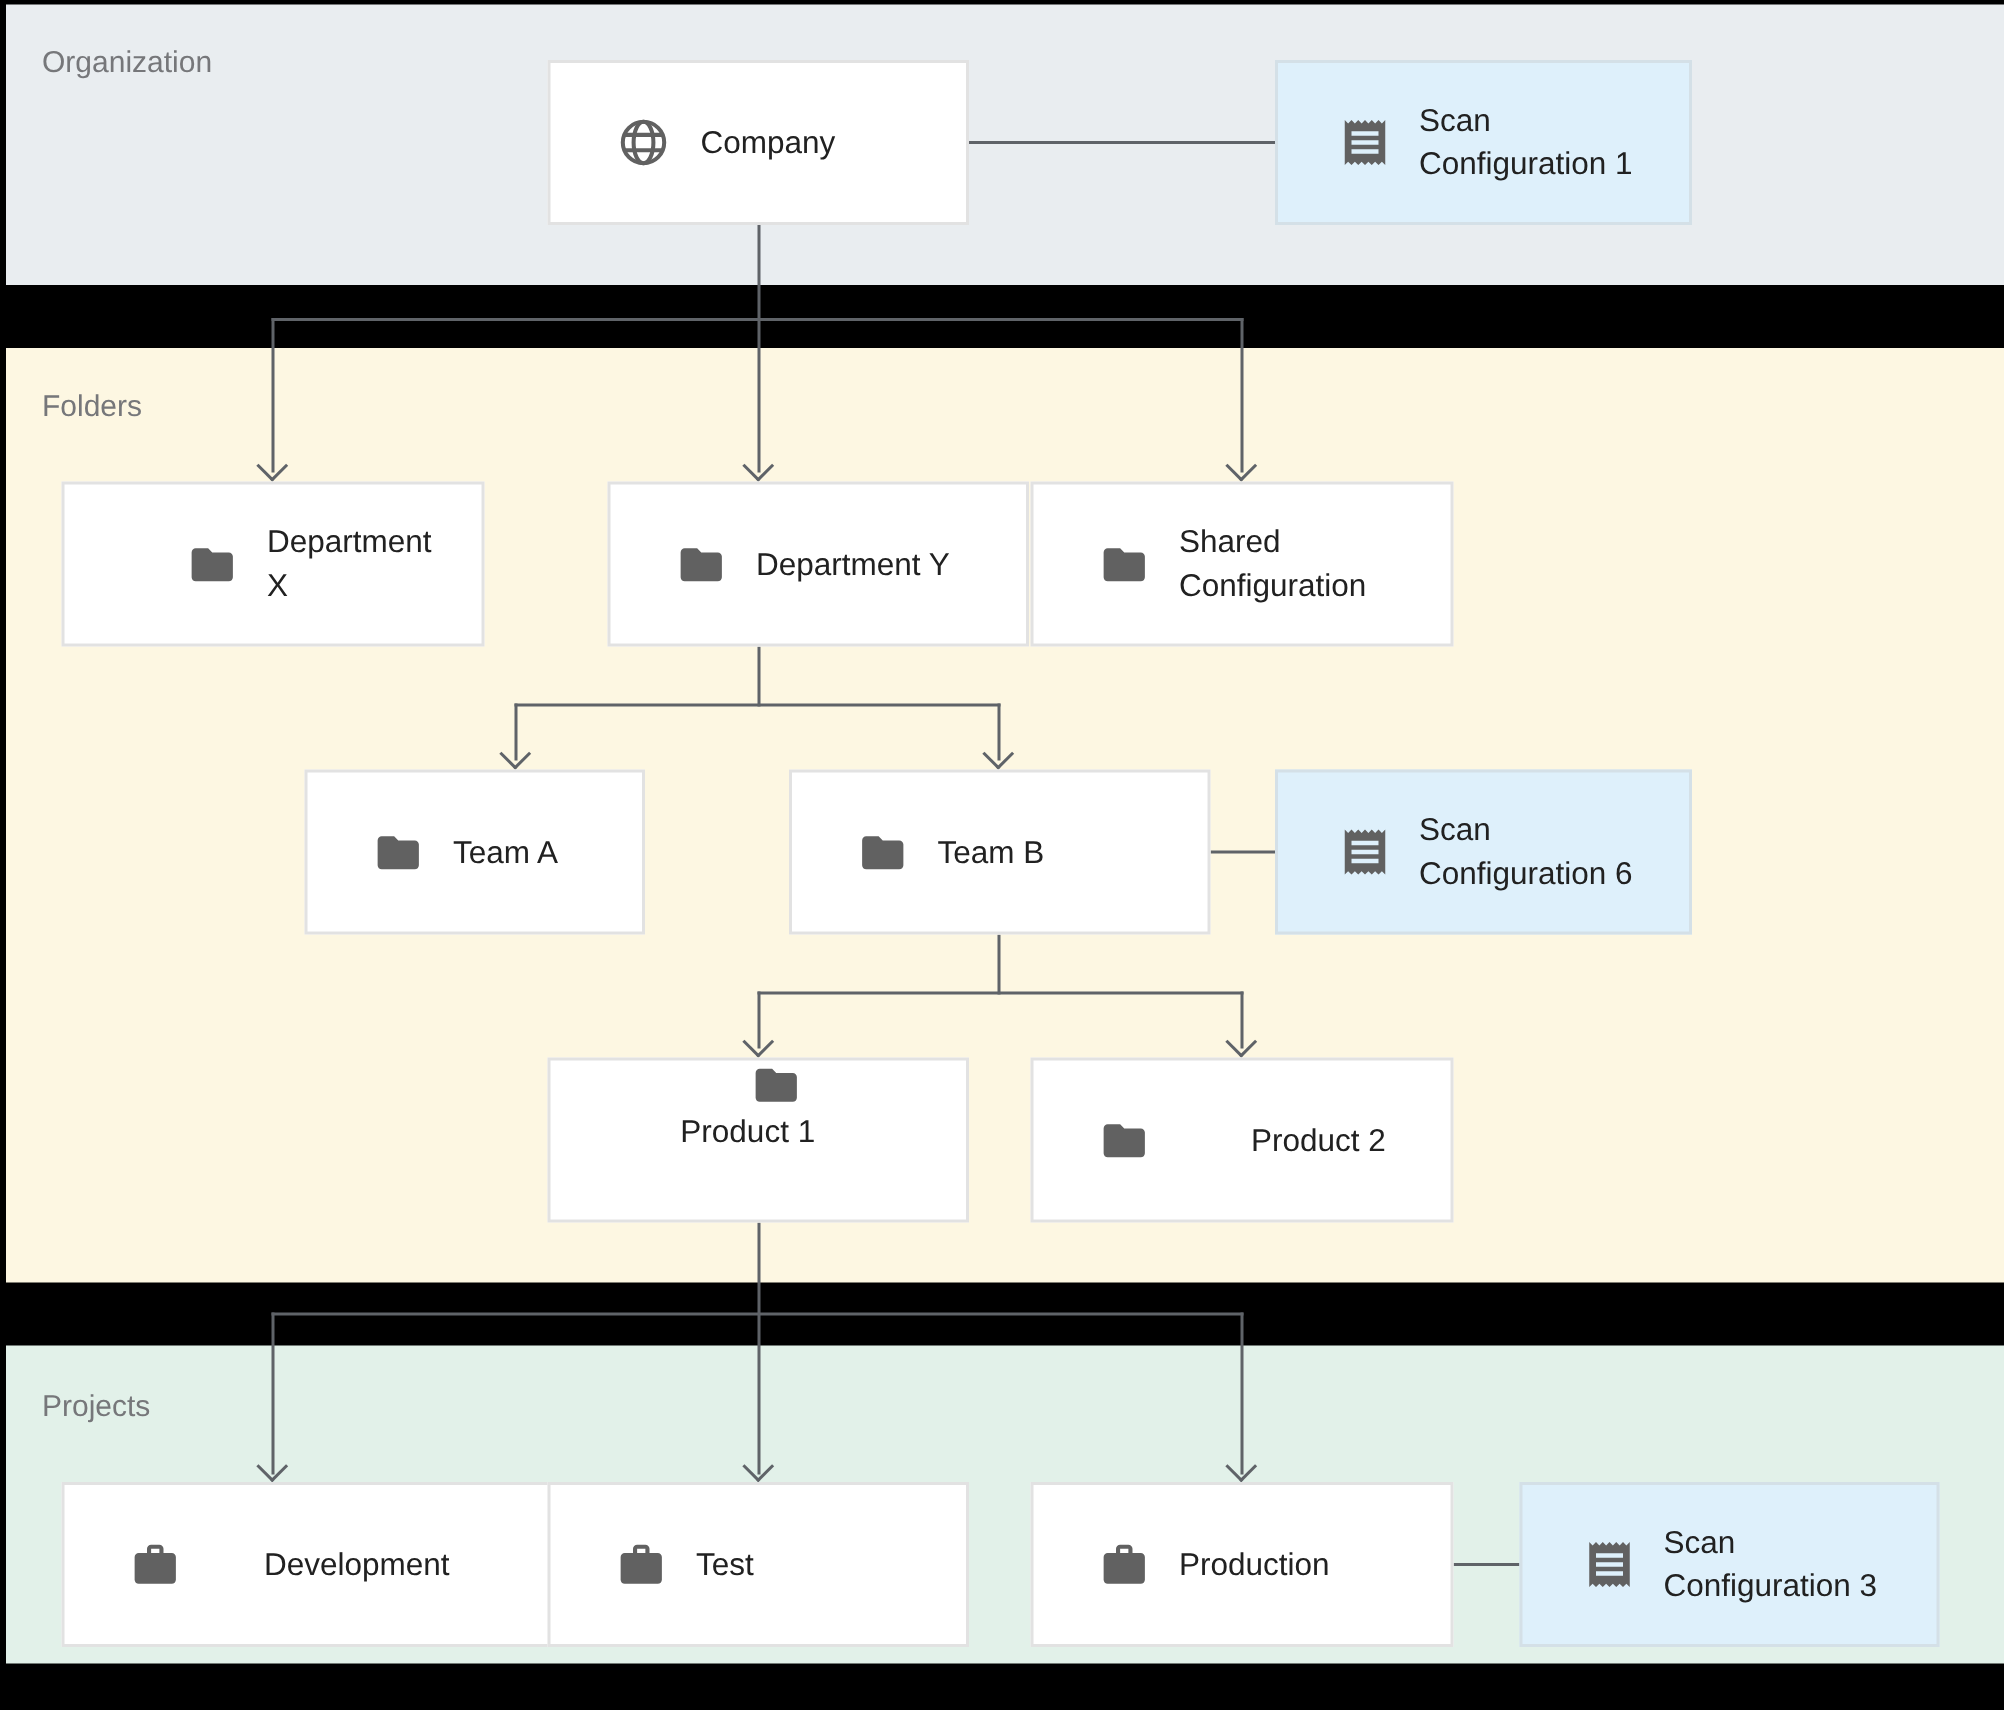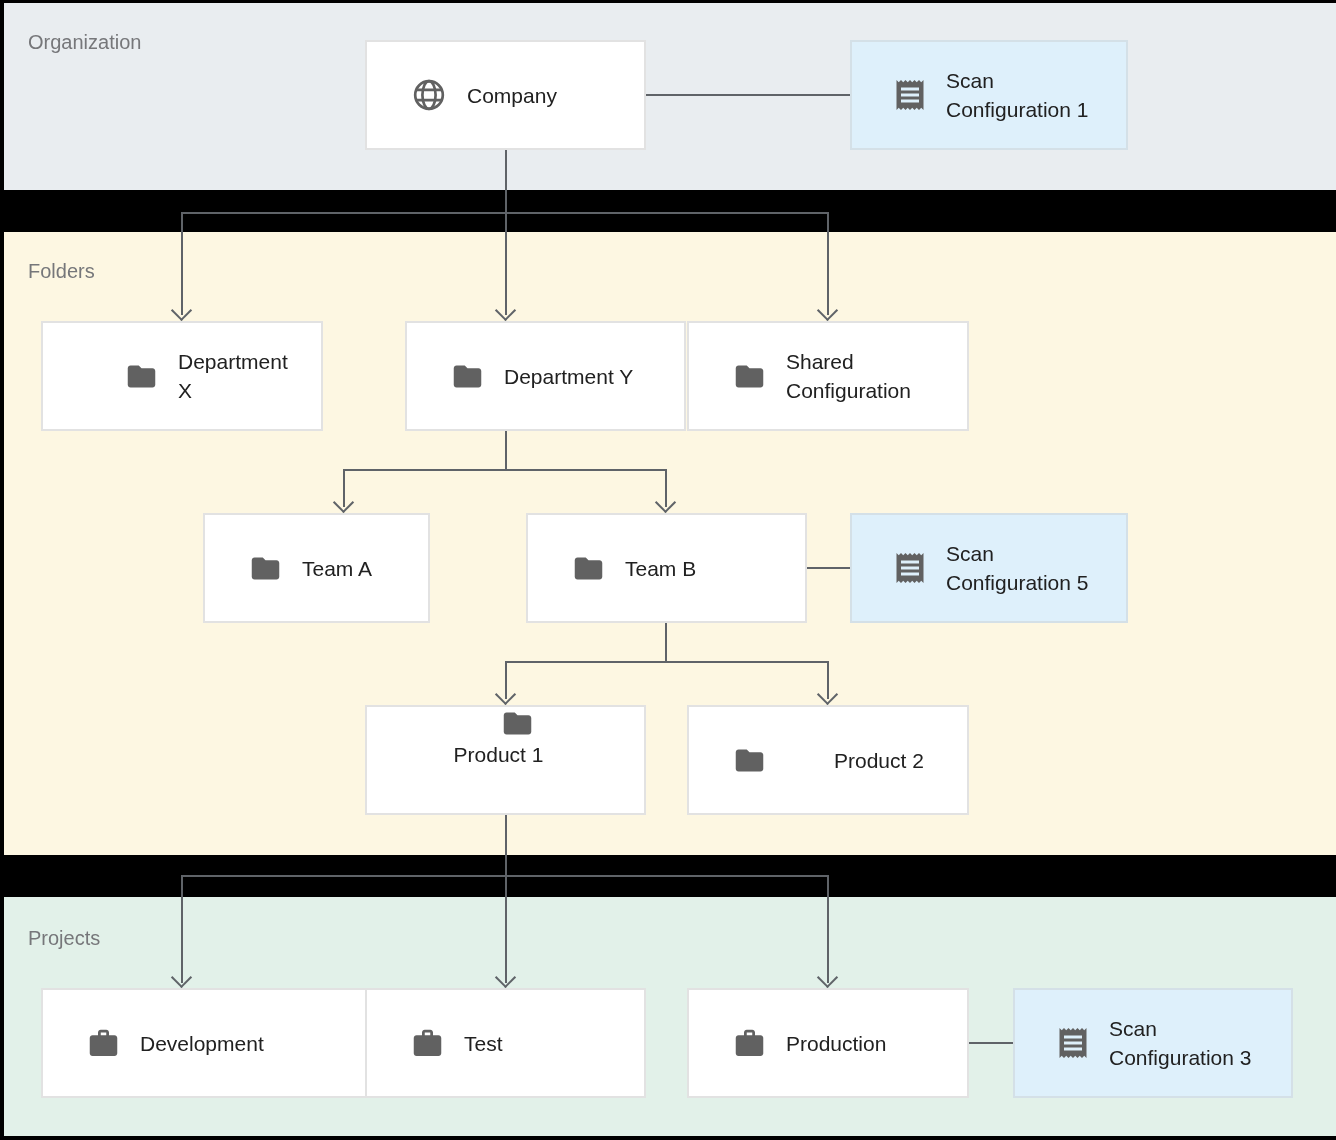--- a/index.html
+++ b/index.html
@@ -20,21 +20,21 @@
   .canvas{
     position:relative;
     width:1336px;height:1140px;
     background:var(--background);
     font-family:"Liberation Sans", sans-serif;
     overflow:hidden;
   }
   .section{position:absolute;left:4px;width:1332px;}
   #sec-organization{top:3px;height:187px;background:var(--organization-bg);}
   #sec-folders{top:232px;height:623px;background:var(--folders-bg);}
-  #sec-projects{top:897px;height:239px;background:var(--projects-bg);}
+  #sec-projects{top:897px;height:212px;background:var(--projects-bg);}
   .section-label{
     position:absolute;left:24px;top:28px;
     font-size:20px;color:var(--section-label);
   }
   #sec-projects .section-label{top:30px;}
 
   
   .hline,.vline{position:absolute;background:var(--connector);z-index:3;}
   .hline{height:2px;}
   .vline{width:2px;}
@@ -92,21 +92,21 @@
   #n-company{left:365px;top:40px;width:281px;}
   #n-scan1{left:850px;top:40px;width:278px;}
   #n-deptx{left:41px;top:321px;width:282px;padding-left:38px;}
   #n-depty{left:365px;top:321px;width:281px;margin-left:40px;}
   #n-shared{left:687px;top:321px;width:282px;}
   #n-teama{left:203px;top:513px;width:227px;}
   #n-teamb{left:526px;top:513px;width:281px;}
   #n-scan2{left:850px;top:513px;width:278px;}
   #n-prod1{left:365px;top:705px;width:281px;flex-direction:column;}
   #n-prod2{left:687px;top:705px;width:282px;gap:48px;}
-  #n-dev{left:41px;top:988px;width:335px;}
+  #n-dev{left:41px;top:988px;width:335px;gap:36px;}
   #n-test{left:365px;top:988px;width:281px;}
   #n-production{left:687px;top:988px;width:282px;}
   #n-scan3{left:1013px;top:988px;width:280px;}
 </style>
 </head>
 <body>
 
 <div class="canvas">
 
   <div class="section" id="sec-organization">
@@ -215,21 +215,21 @@
     </span>
     <span class="label">Team B</span>
   </div>
 
   <div class="node scan" id="n-scan2">
     <span class="icon">
       <svg width="36" height="36" viewBox="0 0 24 24" fill="#616161">
         <path d="M18 17H6v-2h12v2zm0-4H6v-2h12v2zm0-4H6V7h12v2zM3 22l1.5-1.5L6 22l1.5-1.5L9 22l1.5-1.5L12 22l1.5-1.5L15 22l1.5-1.5L18 22l1.5-1.5L21 22V2l-1.5 1.5L18 2l-1.5 1.5L15 2l-1.5 1.5L12 2l-1.5 1.5L9 2 7.5 3.5 6 2 4.5 3.5 3 2v20z"></path>
       </svg>
     </span>
-    <span class="label">Scan Configuration 5</span>
+    <span class="label">Scan Configuration 6</span>
   </div>
 
   <div class="node" id="n-prod1">
     <span class="icon">
       <svg width="33" height="33" viewBox="0 0 24 24" fill="#616161">
         <path d="M10 4H4c-1.1 0-2 .9-2 2v12c0 1.1.9 2 2 2h16c1.1 0 2-.9 2-2V8c0-1.1-.9-2-2-2h-8l-2-2z"></path>
       </svg>
     </span>
     <span class="label">Product 1</span>
   </div>

